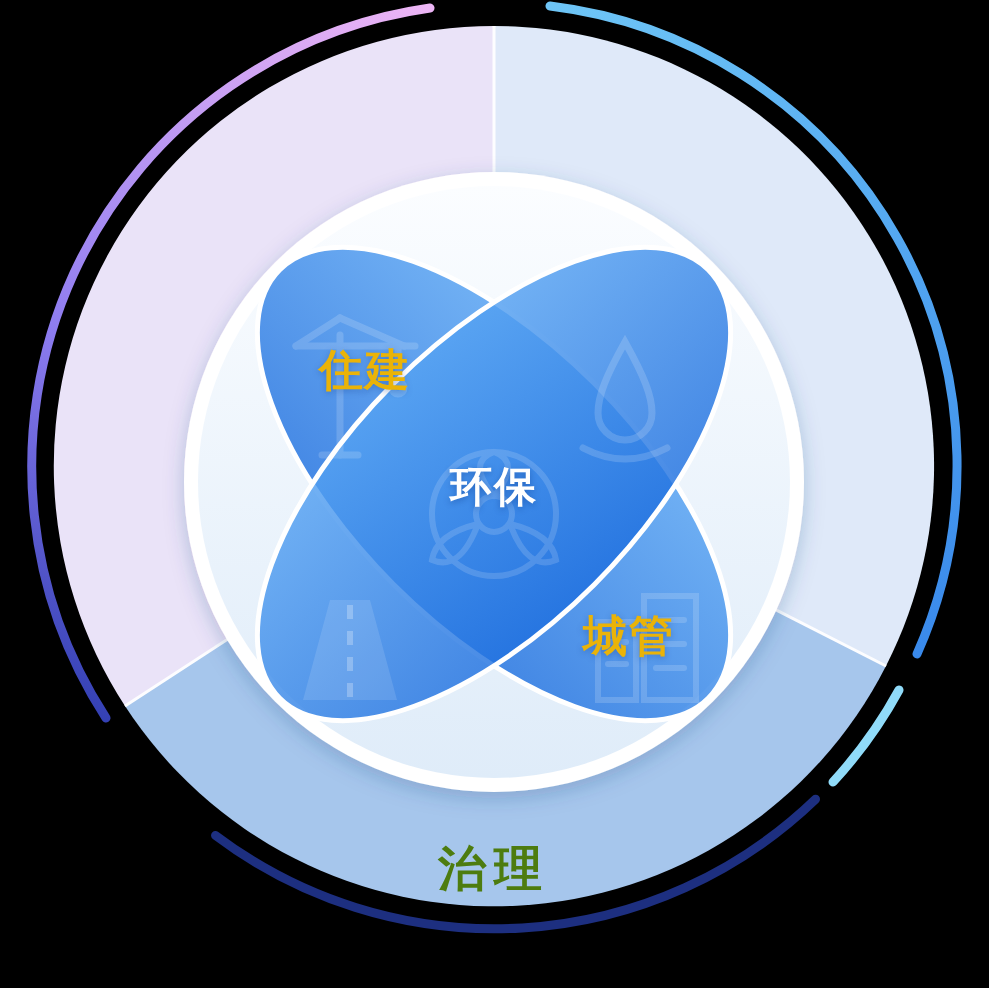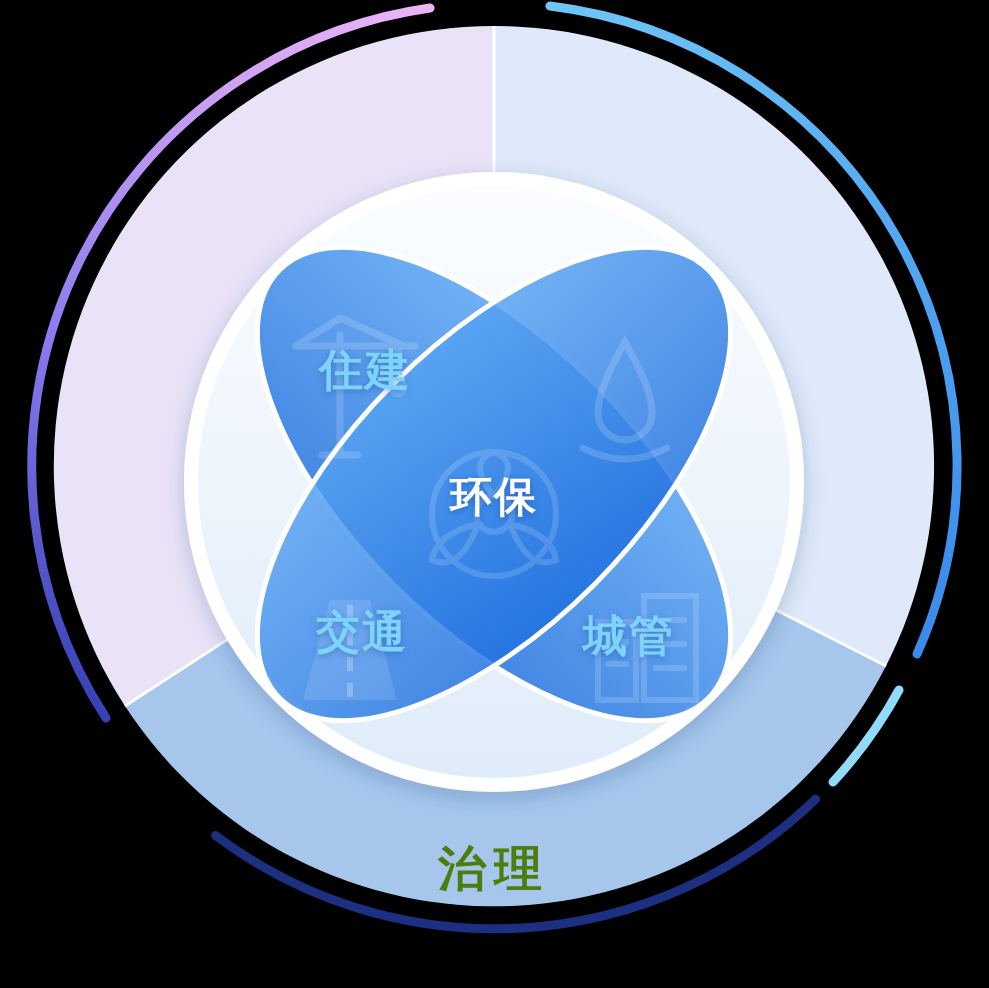--- a/index.html
+++ b/index.html
@@ -14,21 +14,21 @@
   .stage svg{position:absolute;left:0;top:0;}
   .label{
     position:absolute;
     transform:translate(-50%,-50%);
     font-weight:bold;
     white-space:nowrap;
     user-select:none;
   }
   .petal-label{
     font-size:44px;
-    color:#7dd3fc;
+    color:#eab308;
     letter-spacing:2px;
     text-shadow:0 2px 6px rgba(20,60,140,.35);
   }
   .center-label{
     font-size:42px;
     color:#ffffff;
     letter-spacing:2px;
     text-shadow:0 2px 6px rgba(10,50,130,.4);
   }
   .sector-label{
@@ -59,21 +59,21 @@
     left:494px;top:869px;
     color:#4d7c0f;
     letter-spacing:8px;
     font-size:48px;
     text-align:center;
   }
   .lbl-zhujian{left:365px;top:370px;}
   .lbl-shuiwu{left:627px;top:370px;}
   .lbl-jiaotong{left:362px;top:632px;}
   .lbl-chengguan{left:629px;top:636px;}
-  .lbl-huanbao{left:494px;top:497px;font-family:Liberation Mono, monospace;}
+  .lbl-huanbao{left:494px;top:487px;font-family:Liberation Mono, monospace;}
 </style>
 </head>
 <body>
 
 <div class="stage">
 
   <svg width="989" height="988" viewBox="0 0 989 988">
     <defs>
       <linearGradient id="gInner" x1="0" y1="0" x2="0" y2="1">
         <stop offset="0" stop-color="#fbfdff"></stop>
@@ -154,21 +154,20 @@
         <circle cx="494" cy="514" r="62"></circle>
         <circle cx="494" cy="514" r="18"></circle>
         <path d="M494 496 Q466 462 494 452 Q522 462 494 496"></path>
         <path d="M478 524 Q436 534 432 560 Q460 572 478 524"></path>
         <path d="M510 524 Q552 534 556 560 Q528 572 510 524"></path>
       </g>
     </g>
   </svg>
 
   <div class="label petal-label lbl-zhujian">住建</div>
-  <div class="label petal-label lbl-jiaotong">交通</div>
   <div class="label petal-label lbl-chengguan">城管</div>
   <div class="label center-label lbl-huanbao">环保</div>
 
   <div class="label sector-label vertical sector-label-yunxing">运行</div>
   <div class="label sector-label vertical sector-label-jianguan">监管</div>
   <div class="label sector-label sector-label-zhili">治理</div>
 
 </div>
 
 </body></html>

